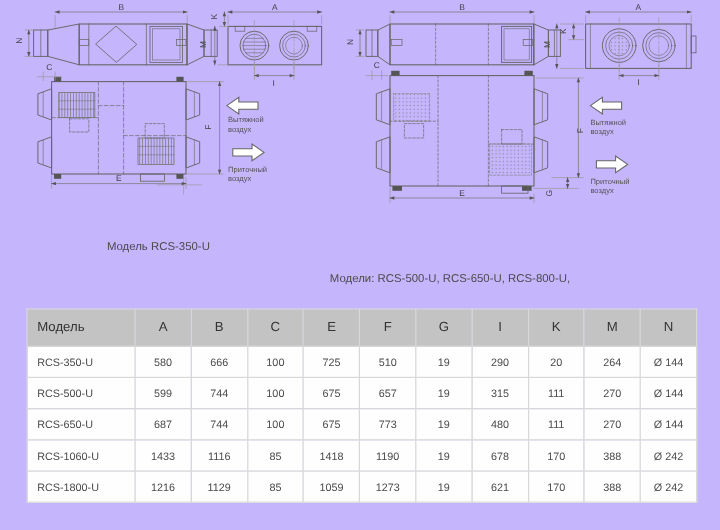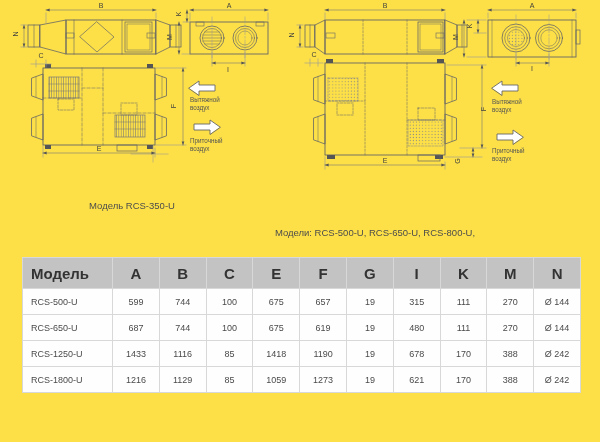--- a/index.html
+++ b/index.html
@@ -1,24 +1,24 @@
 <!DOCTYPE html>
 <html><head>
 <meta charset="utf-8">
 <style>
   html,body{margin:0;padding:0;background:#fff;}
-  .canvas{position:relative;width:600px;height:442px;background:#fde047;overflow:hidden;
+  .canvas{position:relative;width:600px;height:442px;background:#c4b5fd;overflow:hidden;
           font-family:"Liberation Sans",sans-serif;}
   .drawings{position:absolute;left:0;top:0;}
   .caption{position:absolute;font-size:9.5px;color:#4c4c4c;text-align:center;line-height:14px;}
   .caption-left{left:32px;top:199px;width:200px;}
   .caption-right{left:225px;top:199px;width:300px;margin-top:27px;}
   table.dims{position:absolute;left:22px;top:257px;width:559px;border-collapse:collapse;
              table-layout:fixed;border:1px solid #9e9e9e;}
-  table.dims th{background:#c3c3c3;color:#333;font-size:15px;font-weight:bold;height:28px;
+  table.dims th{background:#c3c3c3;color:#333;font-size:11px;font-weight:normal;height:28px;
                 border:1px solid #d8d8d8;text-align:center;}
   table.dims td{background:#fefefe;color:#4a4a4a;font-size:9px;height:23px;text-align:center;
                 border:1px solid #d8d8d8;}
   table.dims th:first-child,table.dims td:first-child{text-align:left;padding-left:8px;width:80px;}
   svg text{font-family:"Liberation Sans",sans-serif;}
   .dimtxt{font-size:7px;fill:#3f3f3f;}
   .flowtxt{font-size:6.3px;fill:#555;}
 </style>
 </head>
 <body>
@@ -285,47 +285,60 @@
           <th>F</th>
           <th>G</th>
           <th>I</th>
           <th>K</th>
           <th>M</th>
           <th>N</th>
         </tr>
   </thead>
   <tbody>
         <tr>
+          <td>RCS-350-U</td>
+          <td>580</td>
+          <td>666</td>
+          <td>100</td>
+          <td>725</td>
+          <td>510</td>
+          <td>19</td>
+          <td>290</td>
+          <td>20</td>
+          <td>264</td>
+          <td>Ø 144</td>
+        </tr>
+        <tr>
           <td>RCS-500-U</td>
           <td>599</td>
           <td>744</td>
           <td>100</td>
           <td>675</td>
           <td>657</td>
           <td>19</td>
           <td>315</td>
           <td>111</td>
           <td>270</td>
           <td>Ø 144</td>
         </tr>
         <tr>
           <td>RCS-650-U</td>
           <td>687</td>
           <td>744</td>
           <td>100</td>
           <td>675</td>
-          <td>619</td>
+          <td>773</td>
           <td>19</td>
           <td>480</td>
           <td>111</td>
           <td>270</td>
           <td>Ø 144</td>
         </tr>
         <tr>
-          <td>RCS-1250-U</td>
+          <td>RCS-1060-U</td>
           <td>1433</td>
           <td>1116</td>
           <td>85</td>
           <td>1418</td>
           <td>1190</td>
           <td>19</td>
           <td>678</td>
           <td>170</td>
           <td>388</td>
           <td>Ø 242</td>

